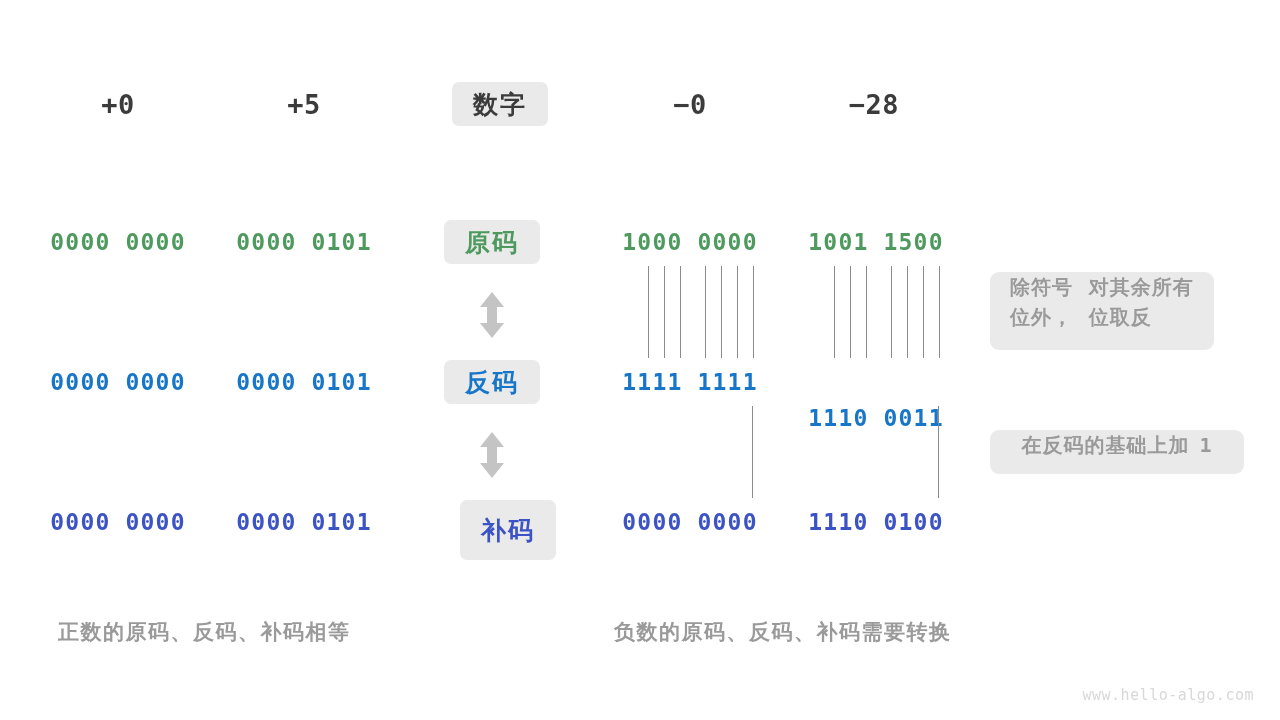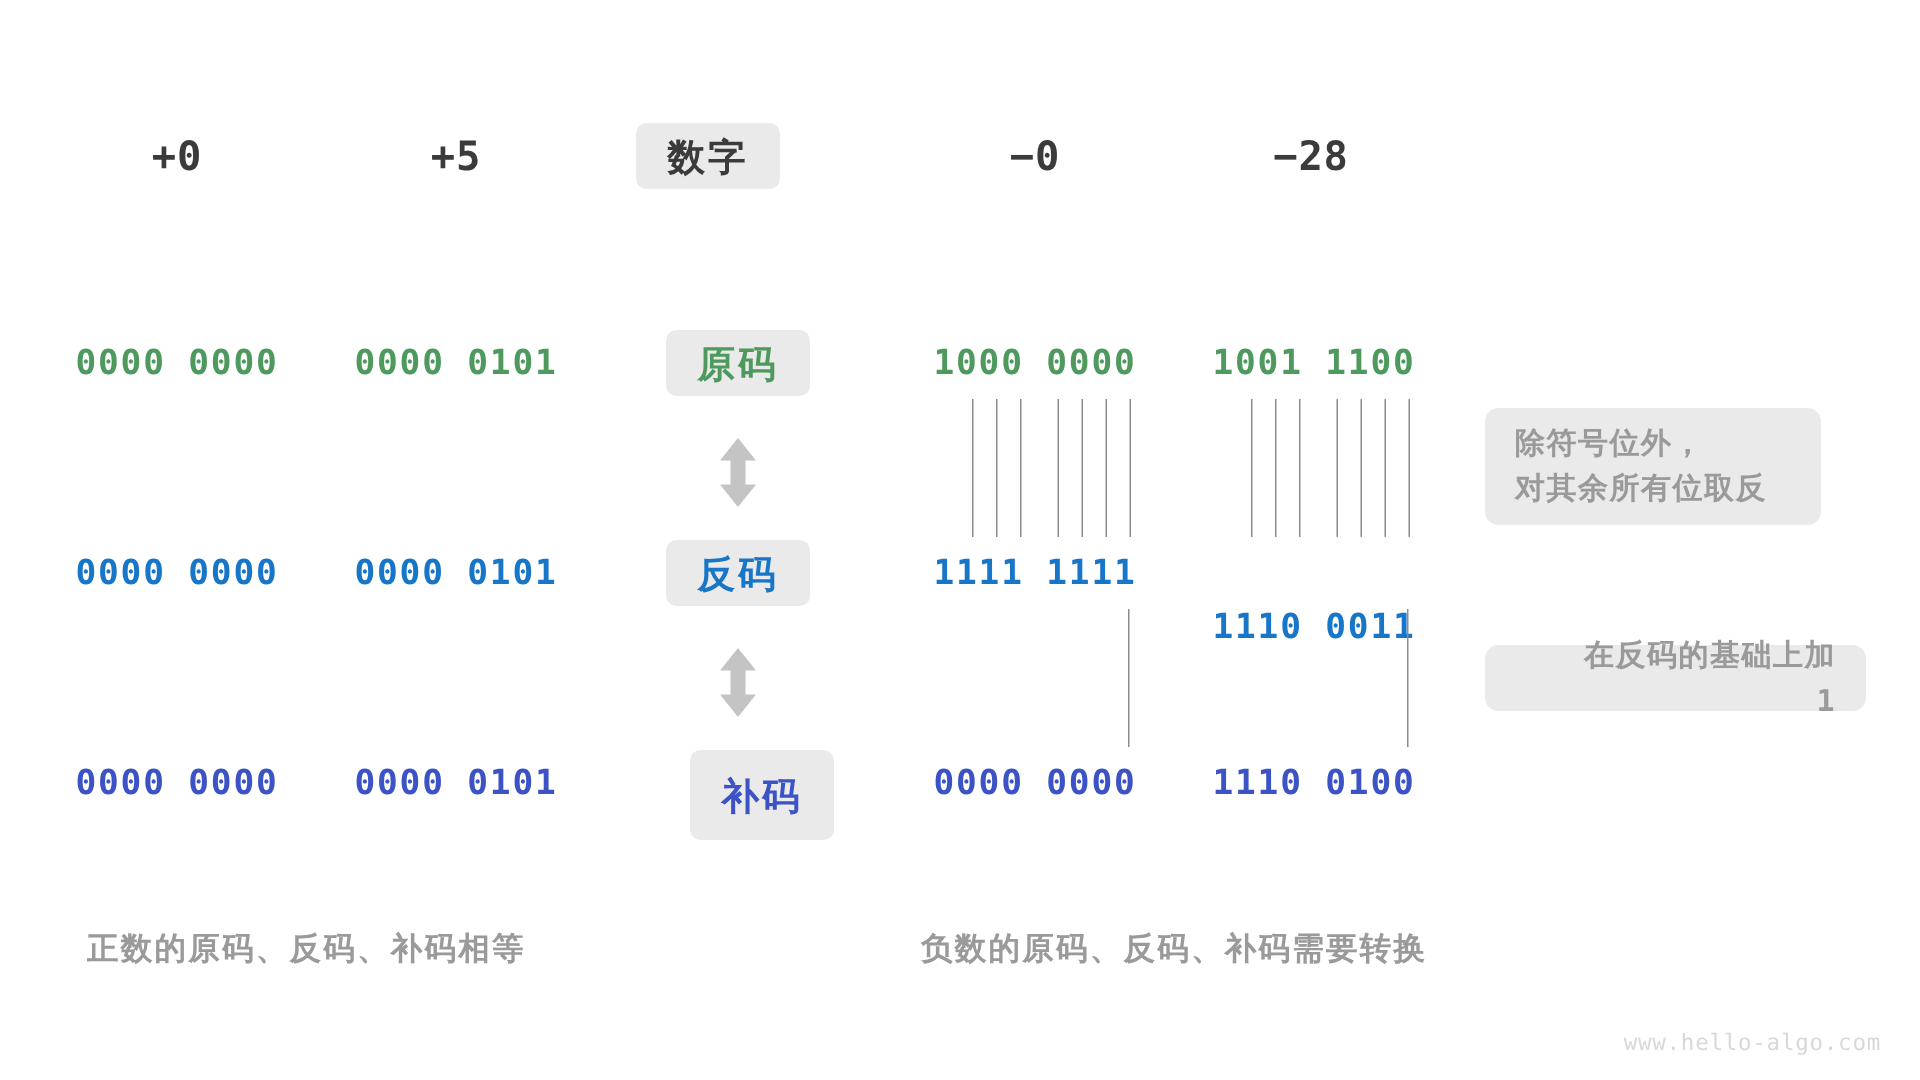--- a/index.html
+++ b/index.html
@@ -71,21 +71,21 @@
   .note {
     position: absolute;
     background: #eaeaea;
     border-radius: 9px;
     color: #9a9a9a;
     font-size: 20px;
     font-weight: bold;
     line-height: 30px;
     letter-spacing: 1px;
     display: flex;
-    flex-direction: column;
+    flex-direction: row;
     justify-content: center;
     padding: 0 20px;
     box-sizing: border-box;
   }
   .note .mono-one {
     font-family: "DejaVu Sans Mono", "Liberation Mono", monospace;
   }
 
   
   .caption {
@@ -123,35 +123,35 @@
 </style>
 </head>
 <body>
 
 <div class="canvas">
 
   <div class="cell num-head" style="left:58px; top:85px; width:120px; height:38px;">+0</div>
 
   <div class="cell num-head" style="left:244px; top:85px; width:120px; height:38px;">+5</div>
 
-  <div class="badge dark" style="left:424px; top:82px; width:96px; height:44px;">数字</div>
+  <div class="badge dark" style="left:452px; top:82px; width:96px; height:44px;">数字</div>
 
   <div class="cell num-head" style="left:630px; top:85px; width:120px; height:38px;">−0</div>
 
   <div class="cell num-head" style="left:810px; top:85px; width:128px; height:38px;">−28</div>
 
   <div class="cell binary green" style="left:32px; top:225px; width:172px; height:34px;">0000 0000</div>
 
   <div class="cell binary green" style="left:218px; top:225px; width:172px; height:34px;">0000 0101</div>
 
   <div class="badge green" style="left:444px; top:220px; width:96px; height:44px;">原码</div>
 
   <div class="cell binary green" style="left:604px; top:225px; width:172px; height:34px;text-align:right;">1000 0000</div>
 
-  <div class="cell binary green" style="left:790px; top:225px; width:172px; height:34px;">1001 1100</div>
+  <div class="cell binary green" style="left:790px; top:225px; width:172px; height:34px;">1001 1500</div>
 
   <div class="vline" style="left:648px; top:266px; height:92px;"></div>
   <div class="vline" style="left:664px; top:266px; height:92px;"></div>
   <div class="vline" style="left:680px; top:266px; height:92px;"></div>
   <div class="vline" style="left:705px; top:266px; height:92px;"></div>
   <div class="vline" style="left:721px; top:266px; height:92px;"></div>
   <div class="vline" style="left:737px; top:266px; height:92px;"></div>
   <div class="vline" style="left:753px; top:266px; height:92px;"></div>
 
   <div class="vline" style="left:834px; top:266px; height:92px;"></div>
@@ -185,21 +185,21 @@
 
   <div class="vline" style="left:752px; top:406px; height:92px;"></div>
   <div class="vline" style="left:938px; top:406px; height:92px;"></div>
 
   <div class="dbl-arrow" style="left:476px; top:430px;">
     <svg width="32" height="50" viewBox="0 0 32 50">
       <polygon points="16,2 28,17 21,17 21,33 28,33 16,48 4,33 11,33 11,17 4,17" fill="#c4c4c4"></polygon>
     </svg>
   </div>
 
-  <div class="note" style="left:990px; top:430px; width:254px; height:44px; flex-direction:column; align-items:flex-end;">
+  <div class="note" style="left:990px; top:430px; width:254px; height:44px; flex-direction:row; align-items:flex-start;">
     <span>在反码的基础上加</span>
     <span class="mono-one" style="margin-left:10px;">1</span>
   </div>
 
   <div class="cell binary indigo" style="left:32px; top:505px; width:172px; height:34px;">0000 0000</div>
 
   <div class="cell binary indigo" style="left:218px; top:505px; width:172px; height:34px;">0000 0101</div>
 
   <div class="badge indigo" style="left:460px; top:500px; width:96px; height:60px;">补码</div>
 

